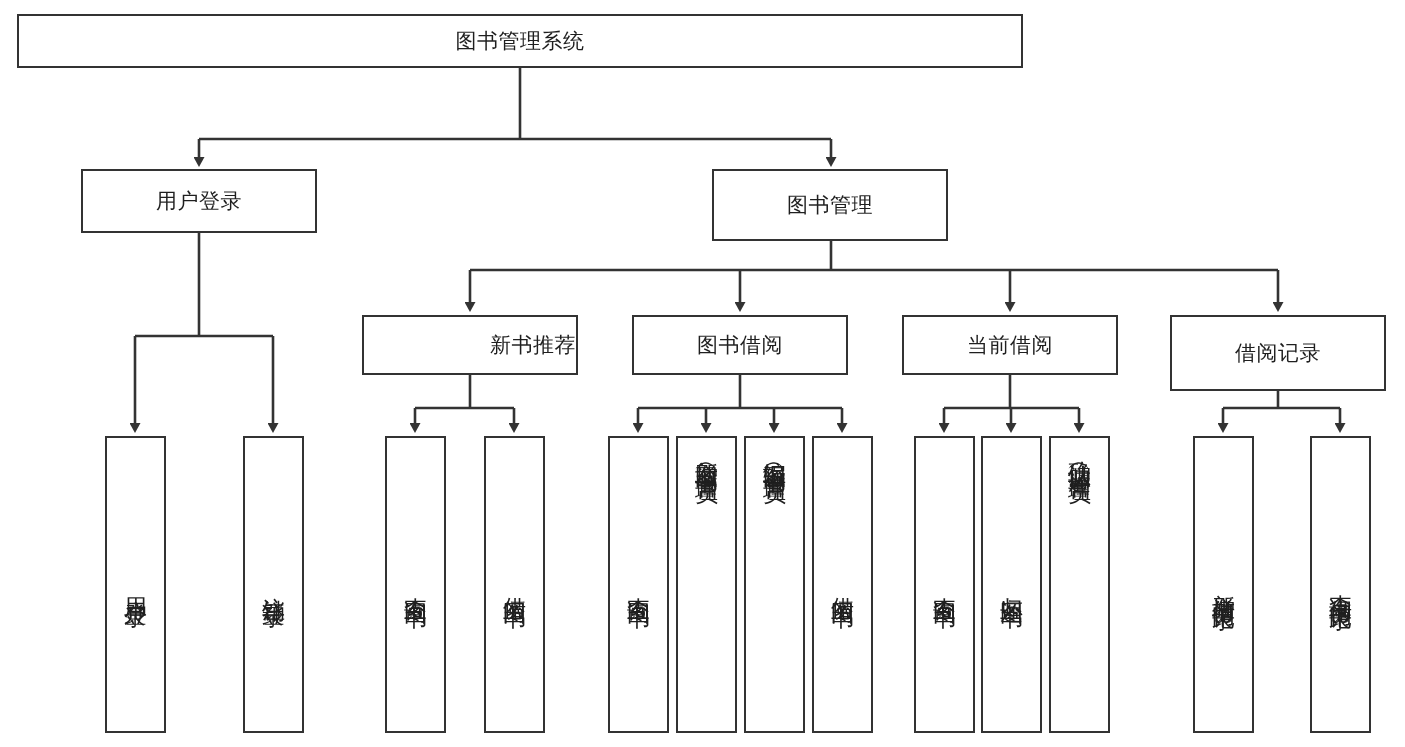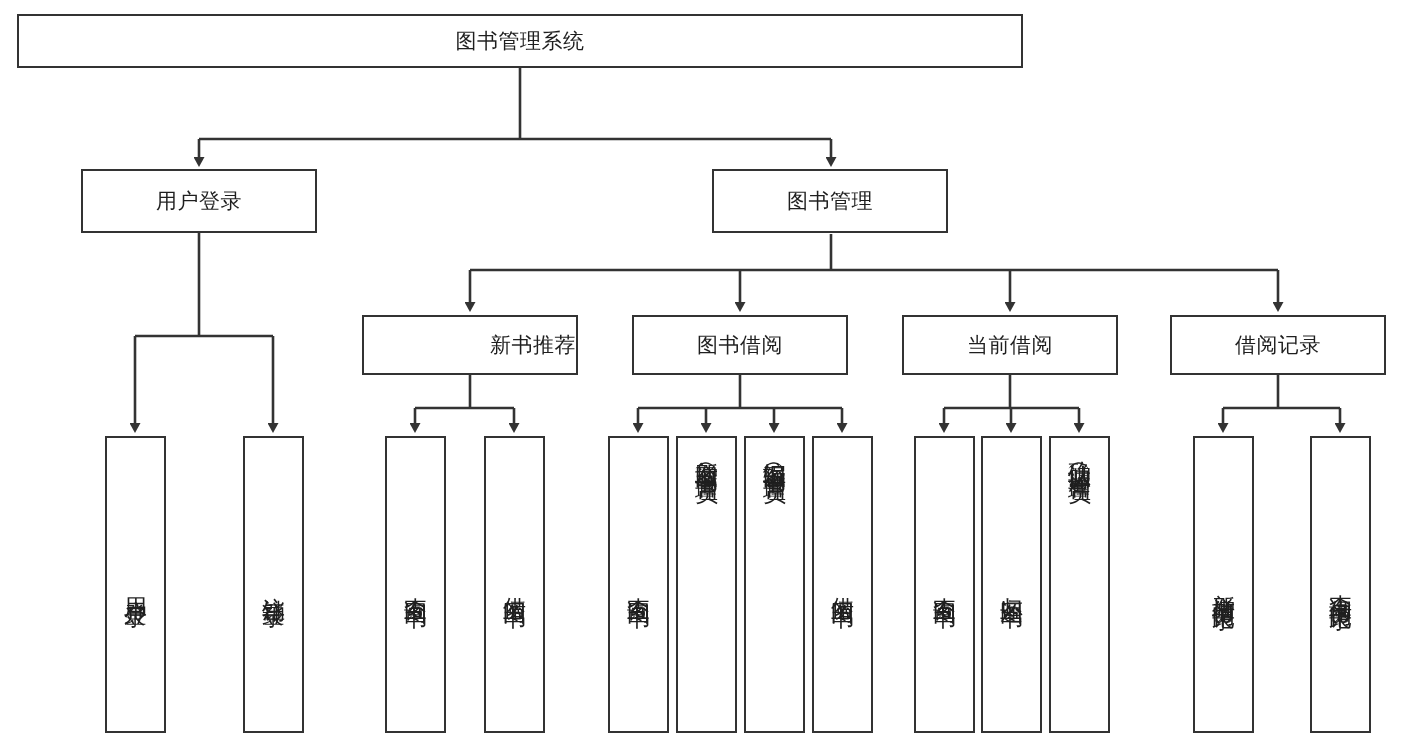--- a/index.html
+++ b/index.html
@@ -128,34 +128,34 @@
     </g>
   </svg>
 
   <div class="node" style="left:17px; top:14px; width:1006px; height:54px;">
     <span class="label">图书管理系统</span>
   </div>
 
   <div class="node" style="left:81px; top:169px; width:236px; height:64px;">
     <span class="label">用户登录</span>
   </div>
-  <div class="node" style="left:712px; top:169px; width:236px; height:64px;">
+  <div class="node" style="left:712px; top:169px; width:236px; height:72px;">
     <span class="label">图书管理</span>
   </div>
 
   <div class="node" style="left:362px; top:315px; width:216px; height:60px;justify-content:flex-end;">
     <span class="label">新书推荐</span>
   </div>
   <div class="node" style="left:902px; top:315px; width:216px; height:60px;">
     <span class="label">当前借阅</span>
   </div>
   <div class="node" style="left:632px; top:315px; width:216px; height:60px;">
     <span class="label">图书借阅</span>
   </div>
-  <div class="node" style="left:1170px; top:315px; width:216px; height:60px;text-align:center;">
+  <div class="node" style="left:1170px; top:315px; width:216px; height:76px;text-align:center;">
     <span class="label">借阅记录</span>
   </div>
 
   <div class="node vertical" style="left:105px; top:436px; width:61px; height:297px;">
     <span class="label">用户登录</span>
   </div>
   <div class="node vertical" style="left:243px; top:436px; width:61px; height:297px;">
     <span class="label">注销登录</span>
   </div>
 

